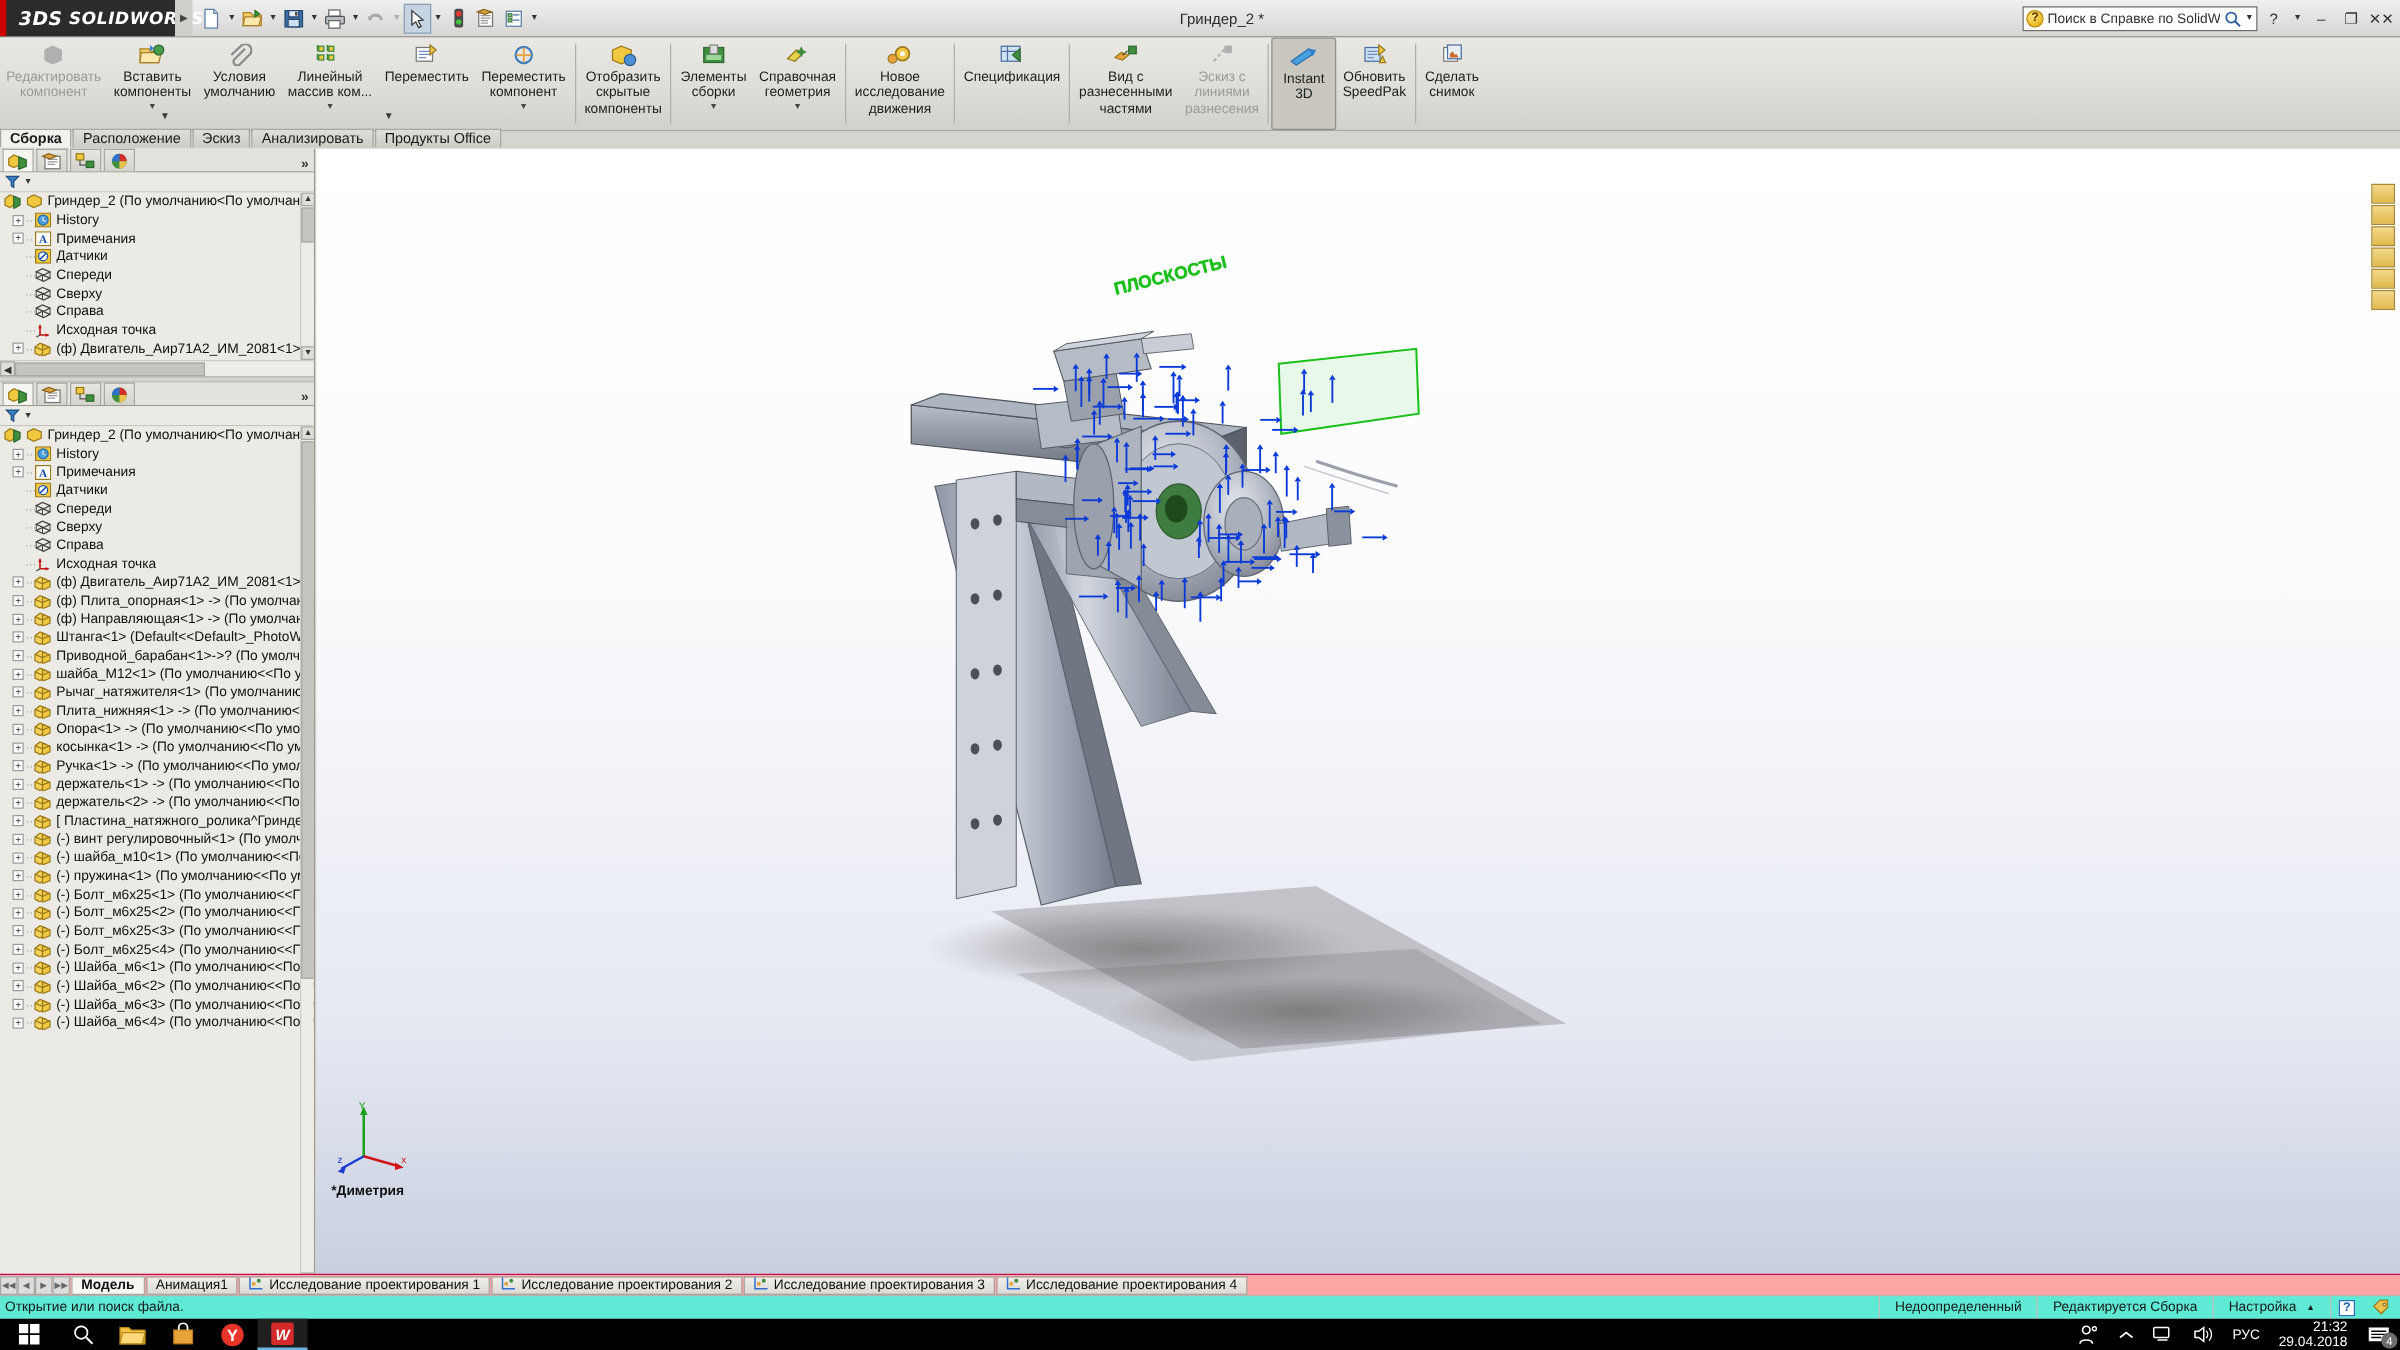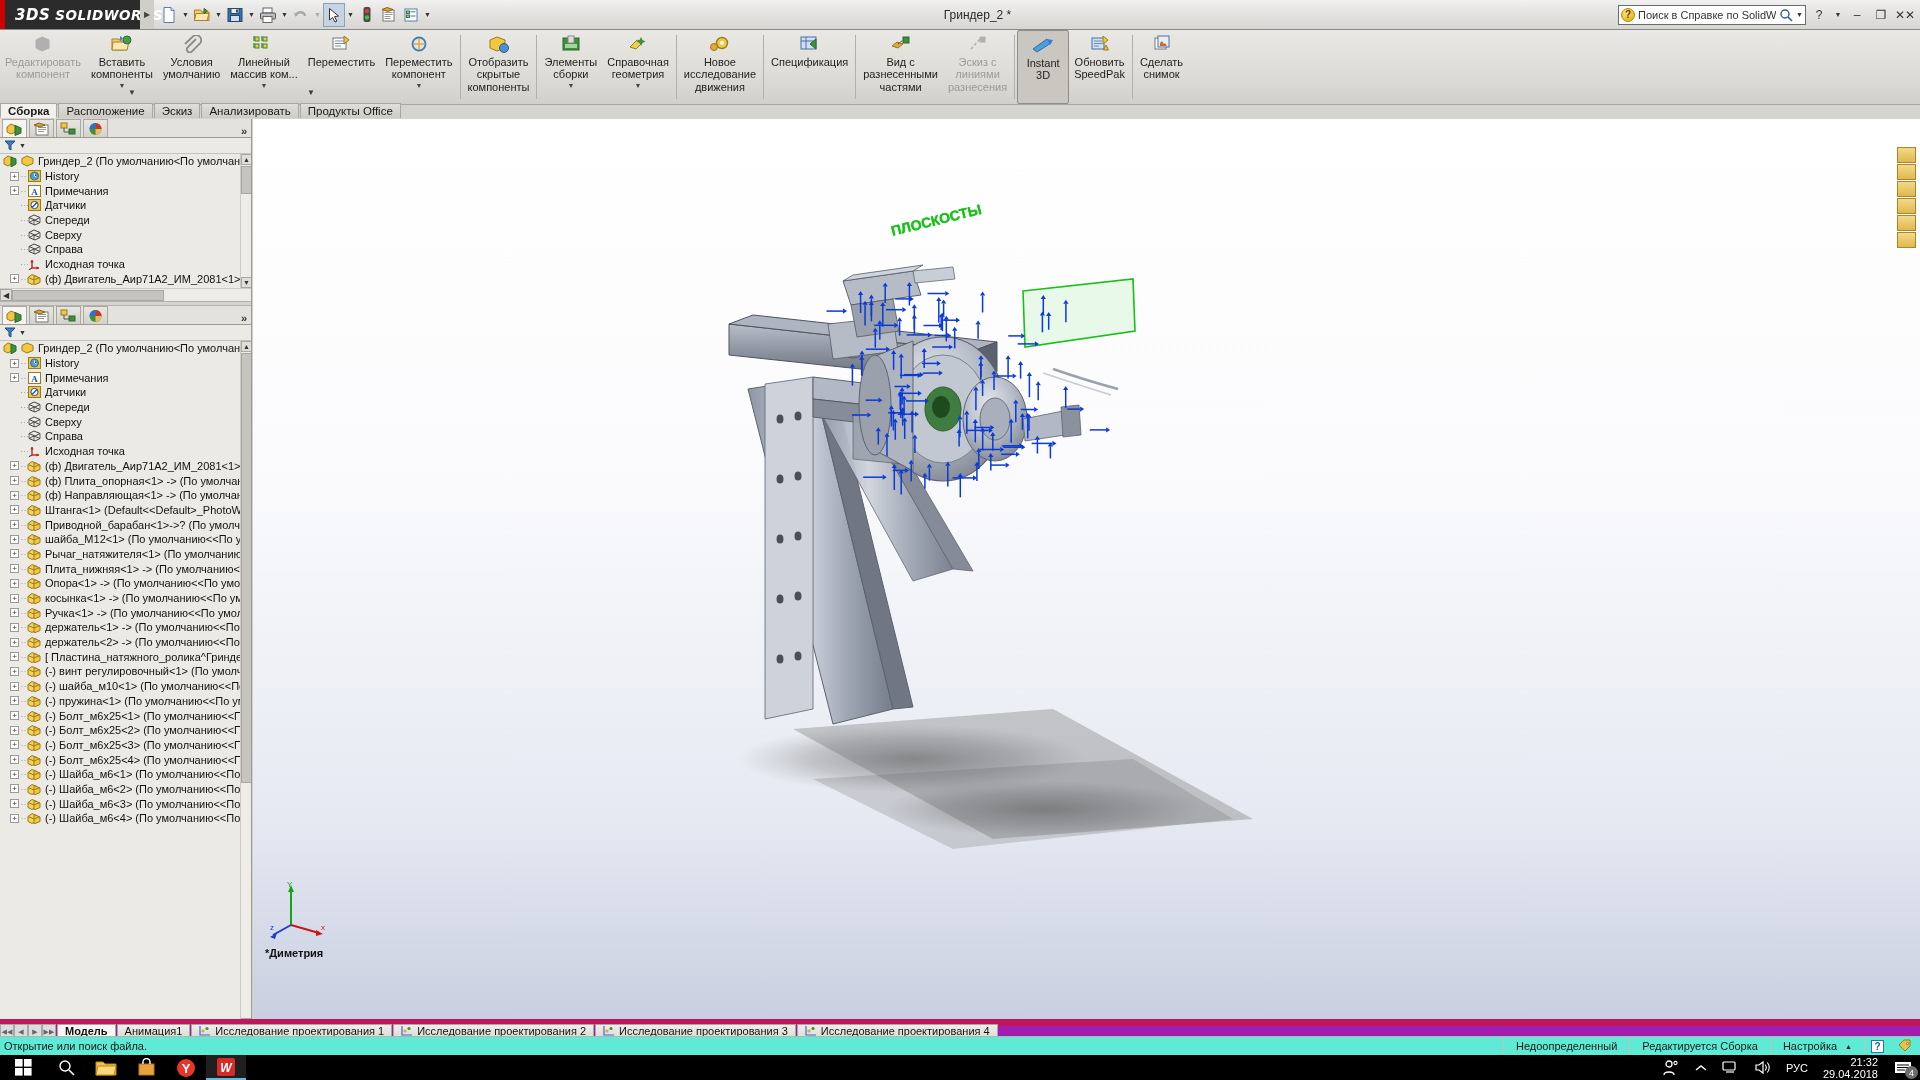--- a/index.html
+++ b/index.html
@@ -183,21 +183,21 @@
          border: 1px solid #a8862e; }
 
   .axis-triad { position: absolute; left: 16px; bottom: 78px; width: 60px; height: 60px; }
   .view-label {
     position: absolute; left: 12px; bottom: 60px; font-size: 11px; color: #111; font-weight: bold;
   }
 
   
   .bottomtabs {
     position: absolute; left: 0; top: 1019px; width: 1920px; height: 17px;
-    background: #a21caf; border-top: 7px solid #be185d;
+    background: #fca5a5; border-top: 1px solid #be185d;
     display: flex; align-items: center;
   }
   .bt-nav { display: flex; }
   .bt-navbtn { width: 14px; height: 15px; border: 1px solid #a9a7a2; background: #ddd;
                font-size: 7px; text-align: center; line-height: 13px; color: #666; }
   .bt-tab {
     height: 15px; padding: 0 7px; font-size: 11px; color: #111;
     display: flex; align-items: center; gap: 4px;
     border: 1px solid #a9a7a2; margin-left: 1px;
     background: linear-gradient(to bottom,#efeee9,#dcdad4);

